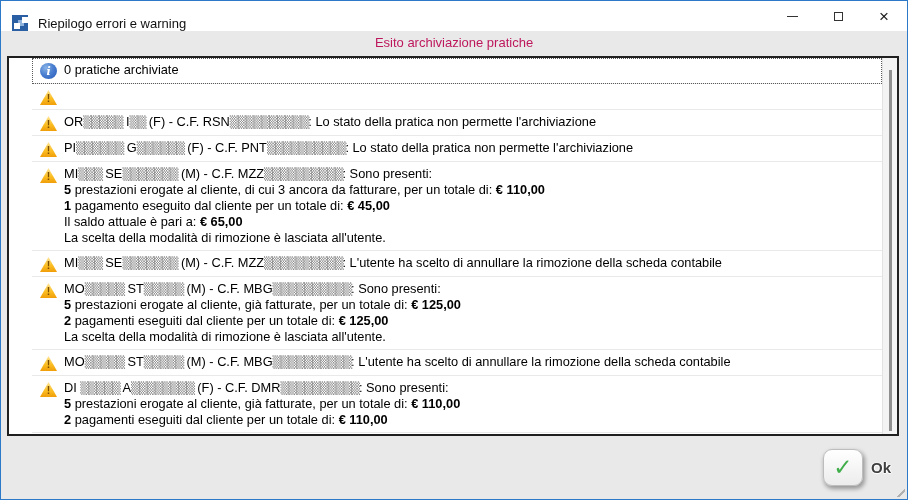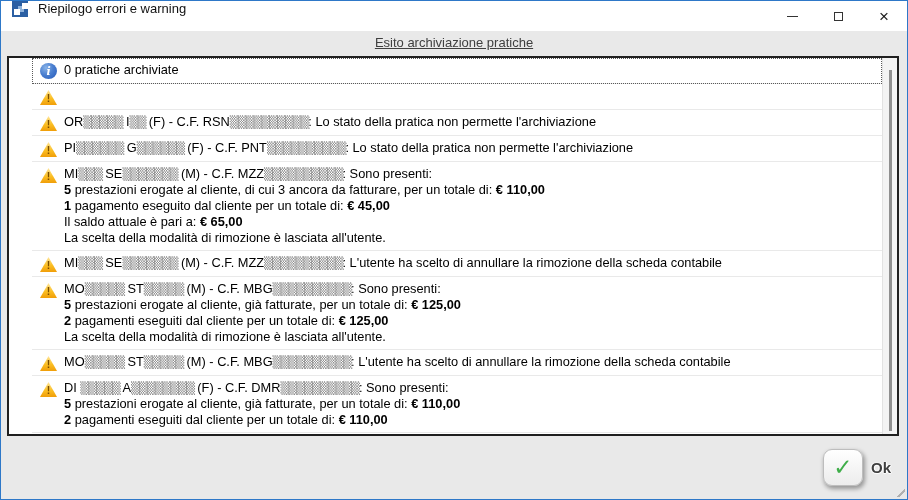--- a/index.html
+++ b/index.html
@@ -3,34 +3,34 @@
 <meta charset="utf-8">
 <style>
   * { box-sizing: border-box; margin: 0; padding: 0; }
   html,body { width:908px; height:500px; }
   body { font-family:"Liberation Sans","DejaVu Sans",sans-serif; }
 
   .window { position:relative; width:908px; height:500px; background:#e9e9e9;
             border:1px solid #2e78c8; overflow:hidden; }
 
   
-  .titlebar { height:30px; background:#ffffff; display:flex; align-items:flex-start; }
+  .titlebar { height:30px; background:#ffffff; display:flex; align-items:flex-end; }
   .app-icon { width:16px; height:16px; margin-left:11px; background:#2b5fa3; position:relative; flex:0 0 16px; }
   .app-icon::before { content:""; position:absolute; left:2px; top:8px; width:6px; height:6px;
                       background:#fff; box-shadow:8px -6px 0 #fff, 4px -3px 0 #8fb3dc; }
   .win-title { margin-left:10px; font-size:13px; color:#111; }
   .controls { margin-left:auto; display:flex; height:100%; }
   .ctrl { width:46px; height:100%; display:flex; align-items:center; justify-content:center; background:transparent; border:none; }
   .glyph-min { width:11px; border-top:1.3px solid #333; display:block; }
   .glyph-max { width:9px; height:9px; border:1.3px solid #333; display:block; }
   .glyph-close { font-size:17px; color:#1a1a1a; line-height:1; }
 
   
   .subtitle { height:22px; display:flex; align-items:center; justify-content:center;
-              font-size:13px; color:#404040;text-decoration:underline; }
+              font-size:13px; color:#be185d; }
 
   
   .listbox { position:absolute; left:6px; top:55px; width:892px; height:380px;
              background:#fff; border:2px solid #1f1f1f; overflow:hidden;padding-left:23px; }
   .row { display:flex; padding:4px 6px; margin-right:15px; border-bottom:1px solid #e9e9e9; background:#fff; }
   .row.focused { outline:1px dotted #5a5a5a; outline-offset:-1px; }
   .lines { font-size:12.8px; line-height:16px; color:#000; }
   .b { font-weight:bold; }
   .redacted { font-family:"DejaVu Sans",sans-serif; color:#8f8f8f; font-size:11.5px;
               letter-spacing:-1px; filter:blur(0.6px); }

